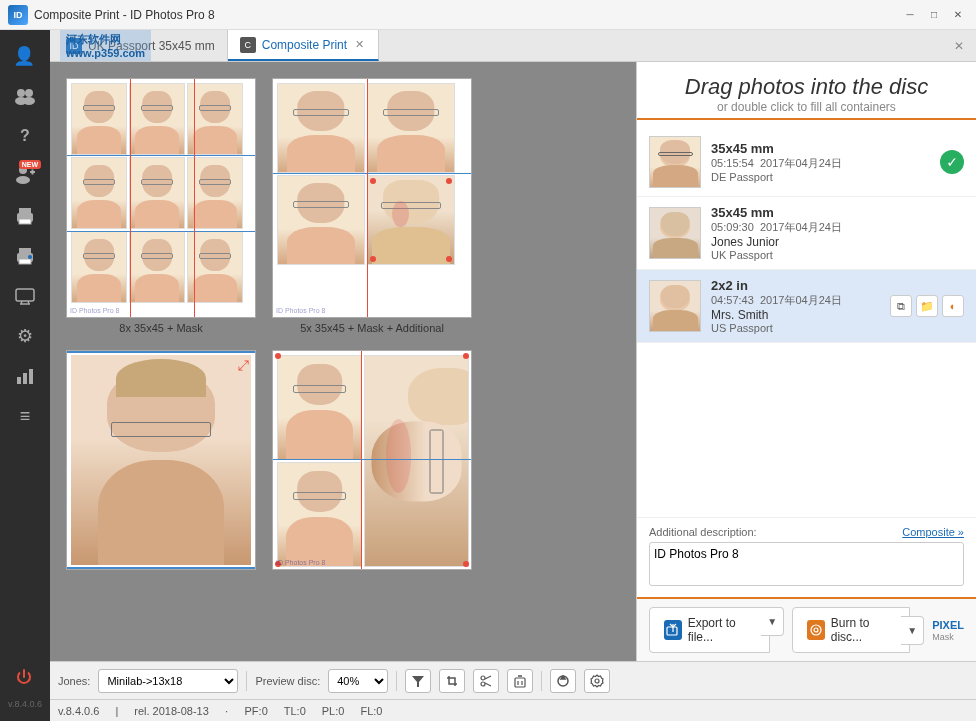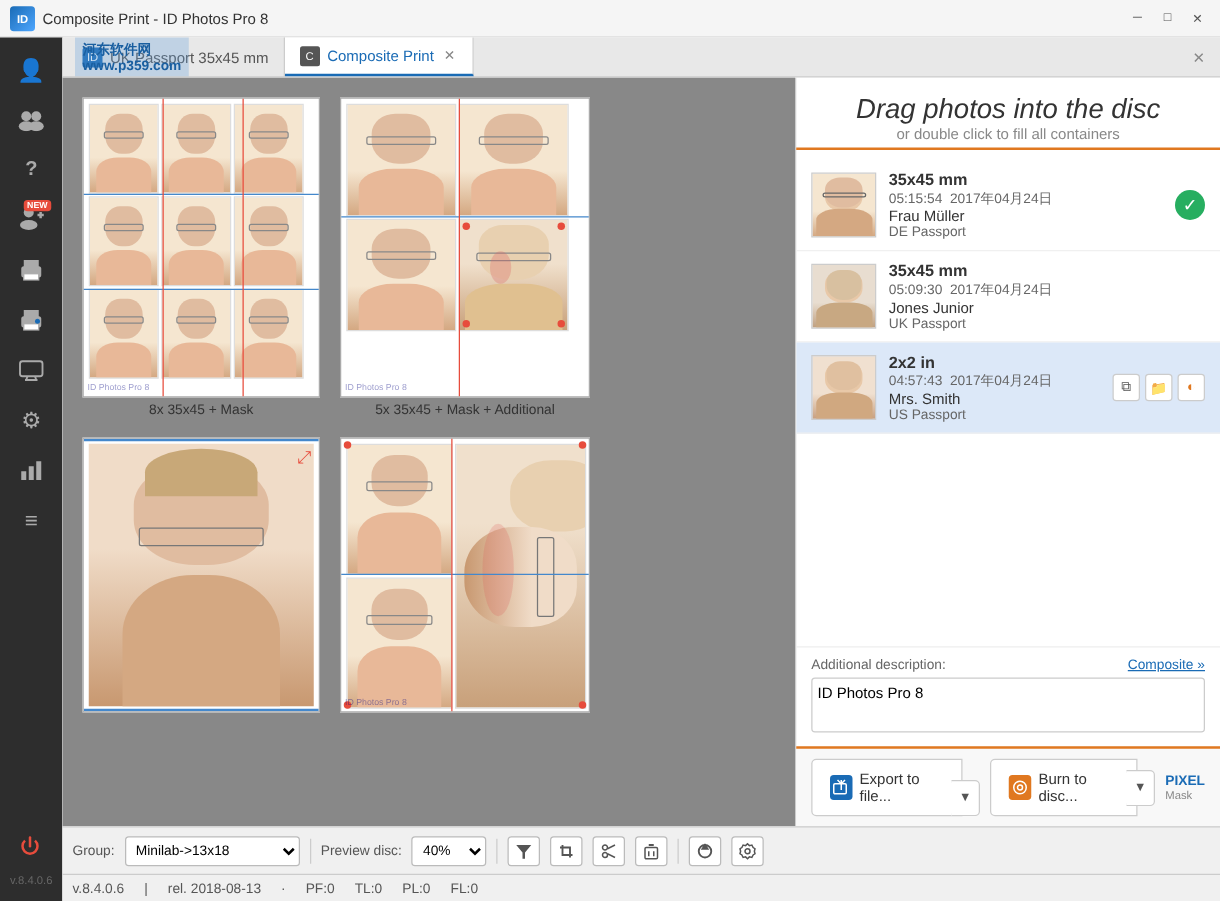--- a/index.html
+++ b/index.html
@@ -707,21 +707,20 @@
             <div class="photo-thumb">
               <div style="position:absolute;top:5%;left:50%;transform:translateX(-50%);width:60%;height:48%;background:#e0bca0;border-radius:40% 40% 45% 45%;"></div>
               <div style="position:absolute;top:56%;left:5%;right:5%;bottom:0;background:#d4a882;border-radius:40% 40% 0 0;"></div>
               <div style="position:absolute;top:30%;left:15%;right:15%;height:8%;background:transparent;border:1px solid #666;border-radius:2px;"></div>
             </div>
             <div class="photo-info">
               <div class="photo-size">35x45 mm</div>
               <div class="photo-date">
                 <span>05:15:54</span>&nbsp;&nbsp;<span>2017年04月24日</span>
               </div>
-              <div class="photo-name">Frau Müller</div>
               <div class="photo-passport">DE Passport</div>
             </div>
             <div class="photo-check">✓</div>
           </div>
 
           <div class="photo-list-item">
             <div class="photo-thumb child" style="background:linear-gradient(180deg,#e8ddd0 60%,#c0a080 100%);">
               <div style="position:absolute;top:8%;left:50%;transform:translateX(-50%);width:55%;height:48%;background:#d8c0a0;border-radius:40% 40% 48% 48%;"></div>
               <div style="position:absolute;top:60%;left:5%;right:5%;bottom:0;background:#c8a882;border-radius:40% 40% 0 0;"></div>
             </div>
@@ -758,21 +757,21 @@
 
         <div id="additional-desc">
           <div class="desc-header">
             <span class="desc-label">Additional description:</span>
             <span class="keywords-link">Composite »</span>
           </div>
           <textarea style="">ID Photos Pro 8</textarea>
         </div>
 
         <div id="bottom-actions">
-          <div style="display:flex; align-items:flex-end;">
+          <div style="display:flex; align-items:flex-start;">
             <div class="action-btn" style="border-radius:4px 0 0 4px;">
               <div class="btn-icon">
                 <svg width="14" height="14" viewBox="0 0 14 14" fill="white">
                   <rect x="1" y="4" width="10" height="8" rx="1" fill="none" stroke="white" stroke-width="1.2"></rect>
                   <path d="M4 1 L7 4 L10 1" fill="none" stroke="white" stroke-width="1.2"></path>
                   <line x1="7" y1="1" x2="7" y2="9" stroke="white" stroke-width="1.2"></line>
                 </svg>
               </div>
               <span>Export to file...</span>
             </div>
@@ -794,21 +793,21 @@
 
           <div class="pixel-logo">
             <span style="color:#1a6bb5;font-weight:bold;font-size:11px;">PIXEL</span><br>
             <span style="font-size:9px;color:#888;">Mask</span>
           </div>
         </div>
       </div>
     </div>
 
     <div id="canvas-toolbar">
-      <span class="toolbar-label">Group:</span>
+      <span class="toolbar-label">Jones:</span>
       <select class="toolbar-select" style="width:140px;"><option>Minilab-&gt;13x18</option><option>A4</option><option>10x15</option></select>
       <div class="toolbar-separator"></div>
       <span class="toolbar-label">Preview disc:</span>
       <select class="toolbar-select" style="width:60px;"><option>20%</option><option selected="">40%</option><option>60%</option><option>80%</option><option>100%</option></select>
       <div class="toolbar-separator"></div>
       <div class="toolbar-btn" title="Filter">
         <svg width="14" height="14" viewBox="0 0 14 14" fill="#555">
           <polygon points="1,2 13,2 8,8 8,13 6,13 6,8"></polygon>
         </svg>
       </div>

